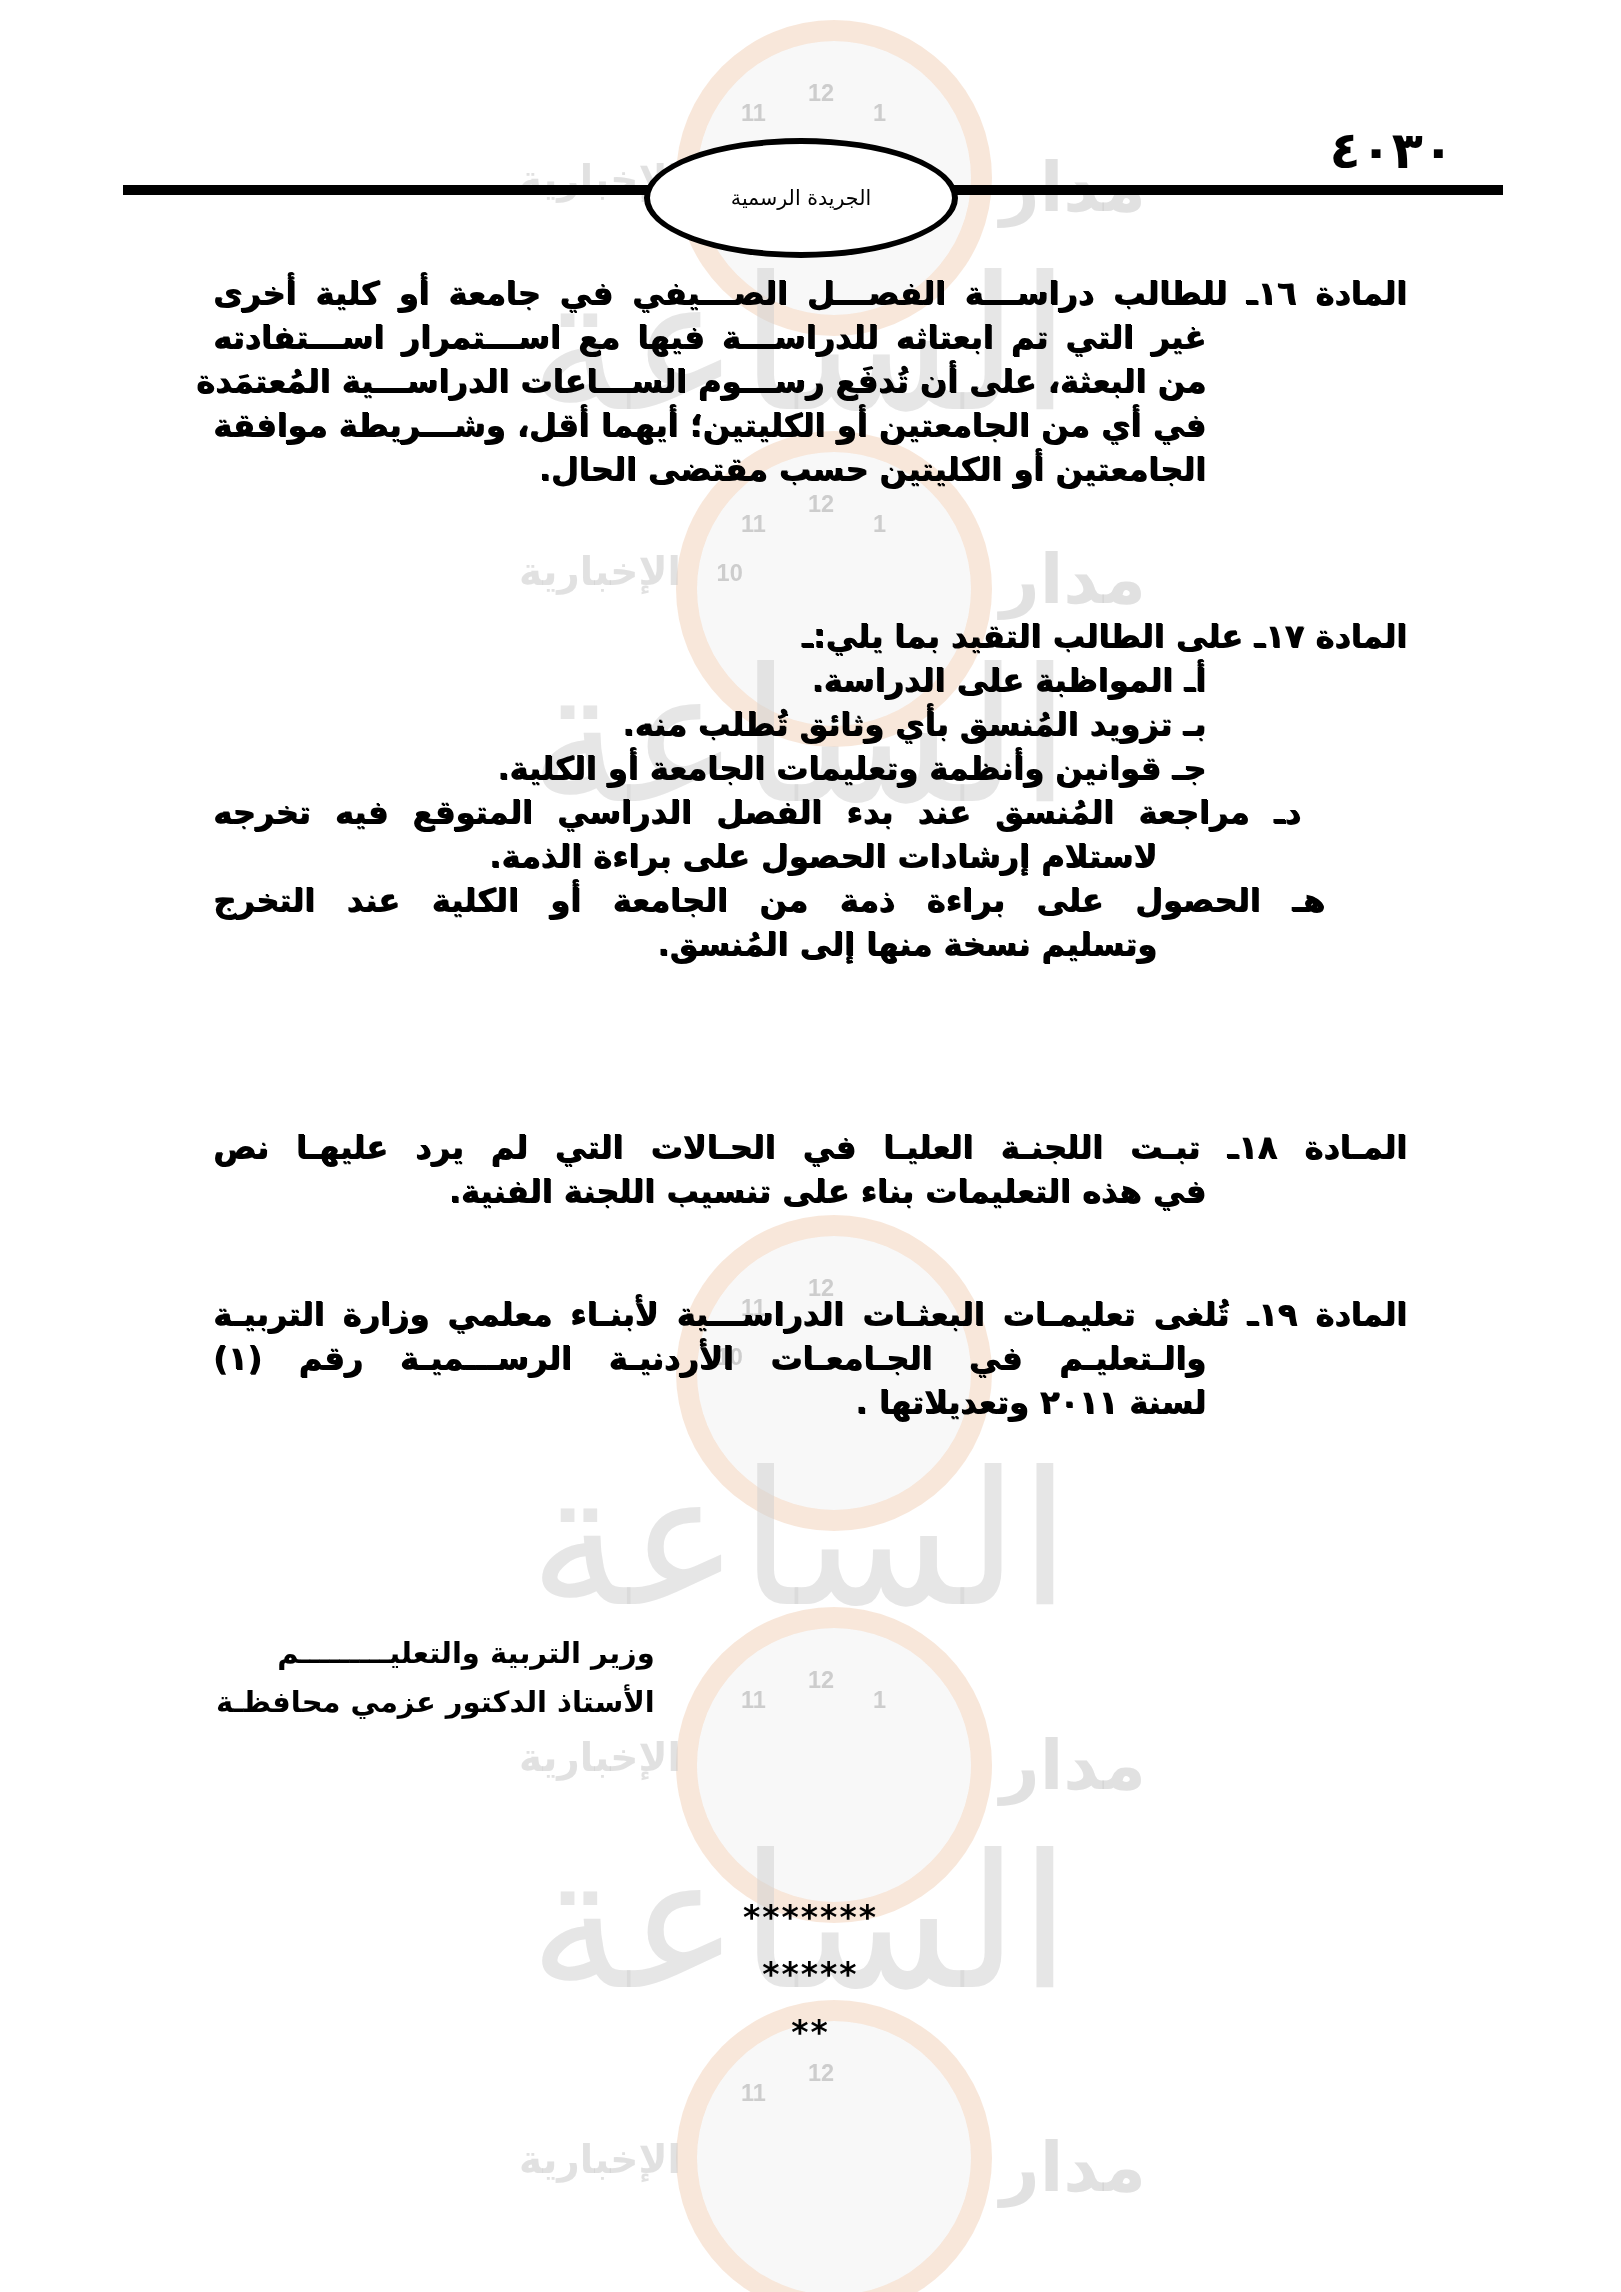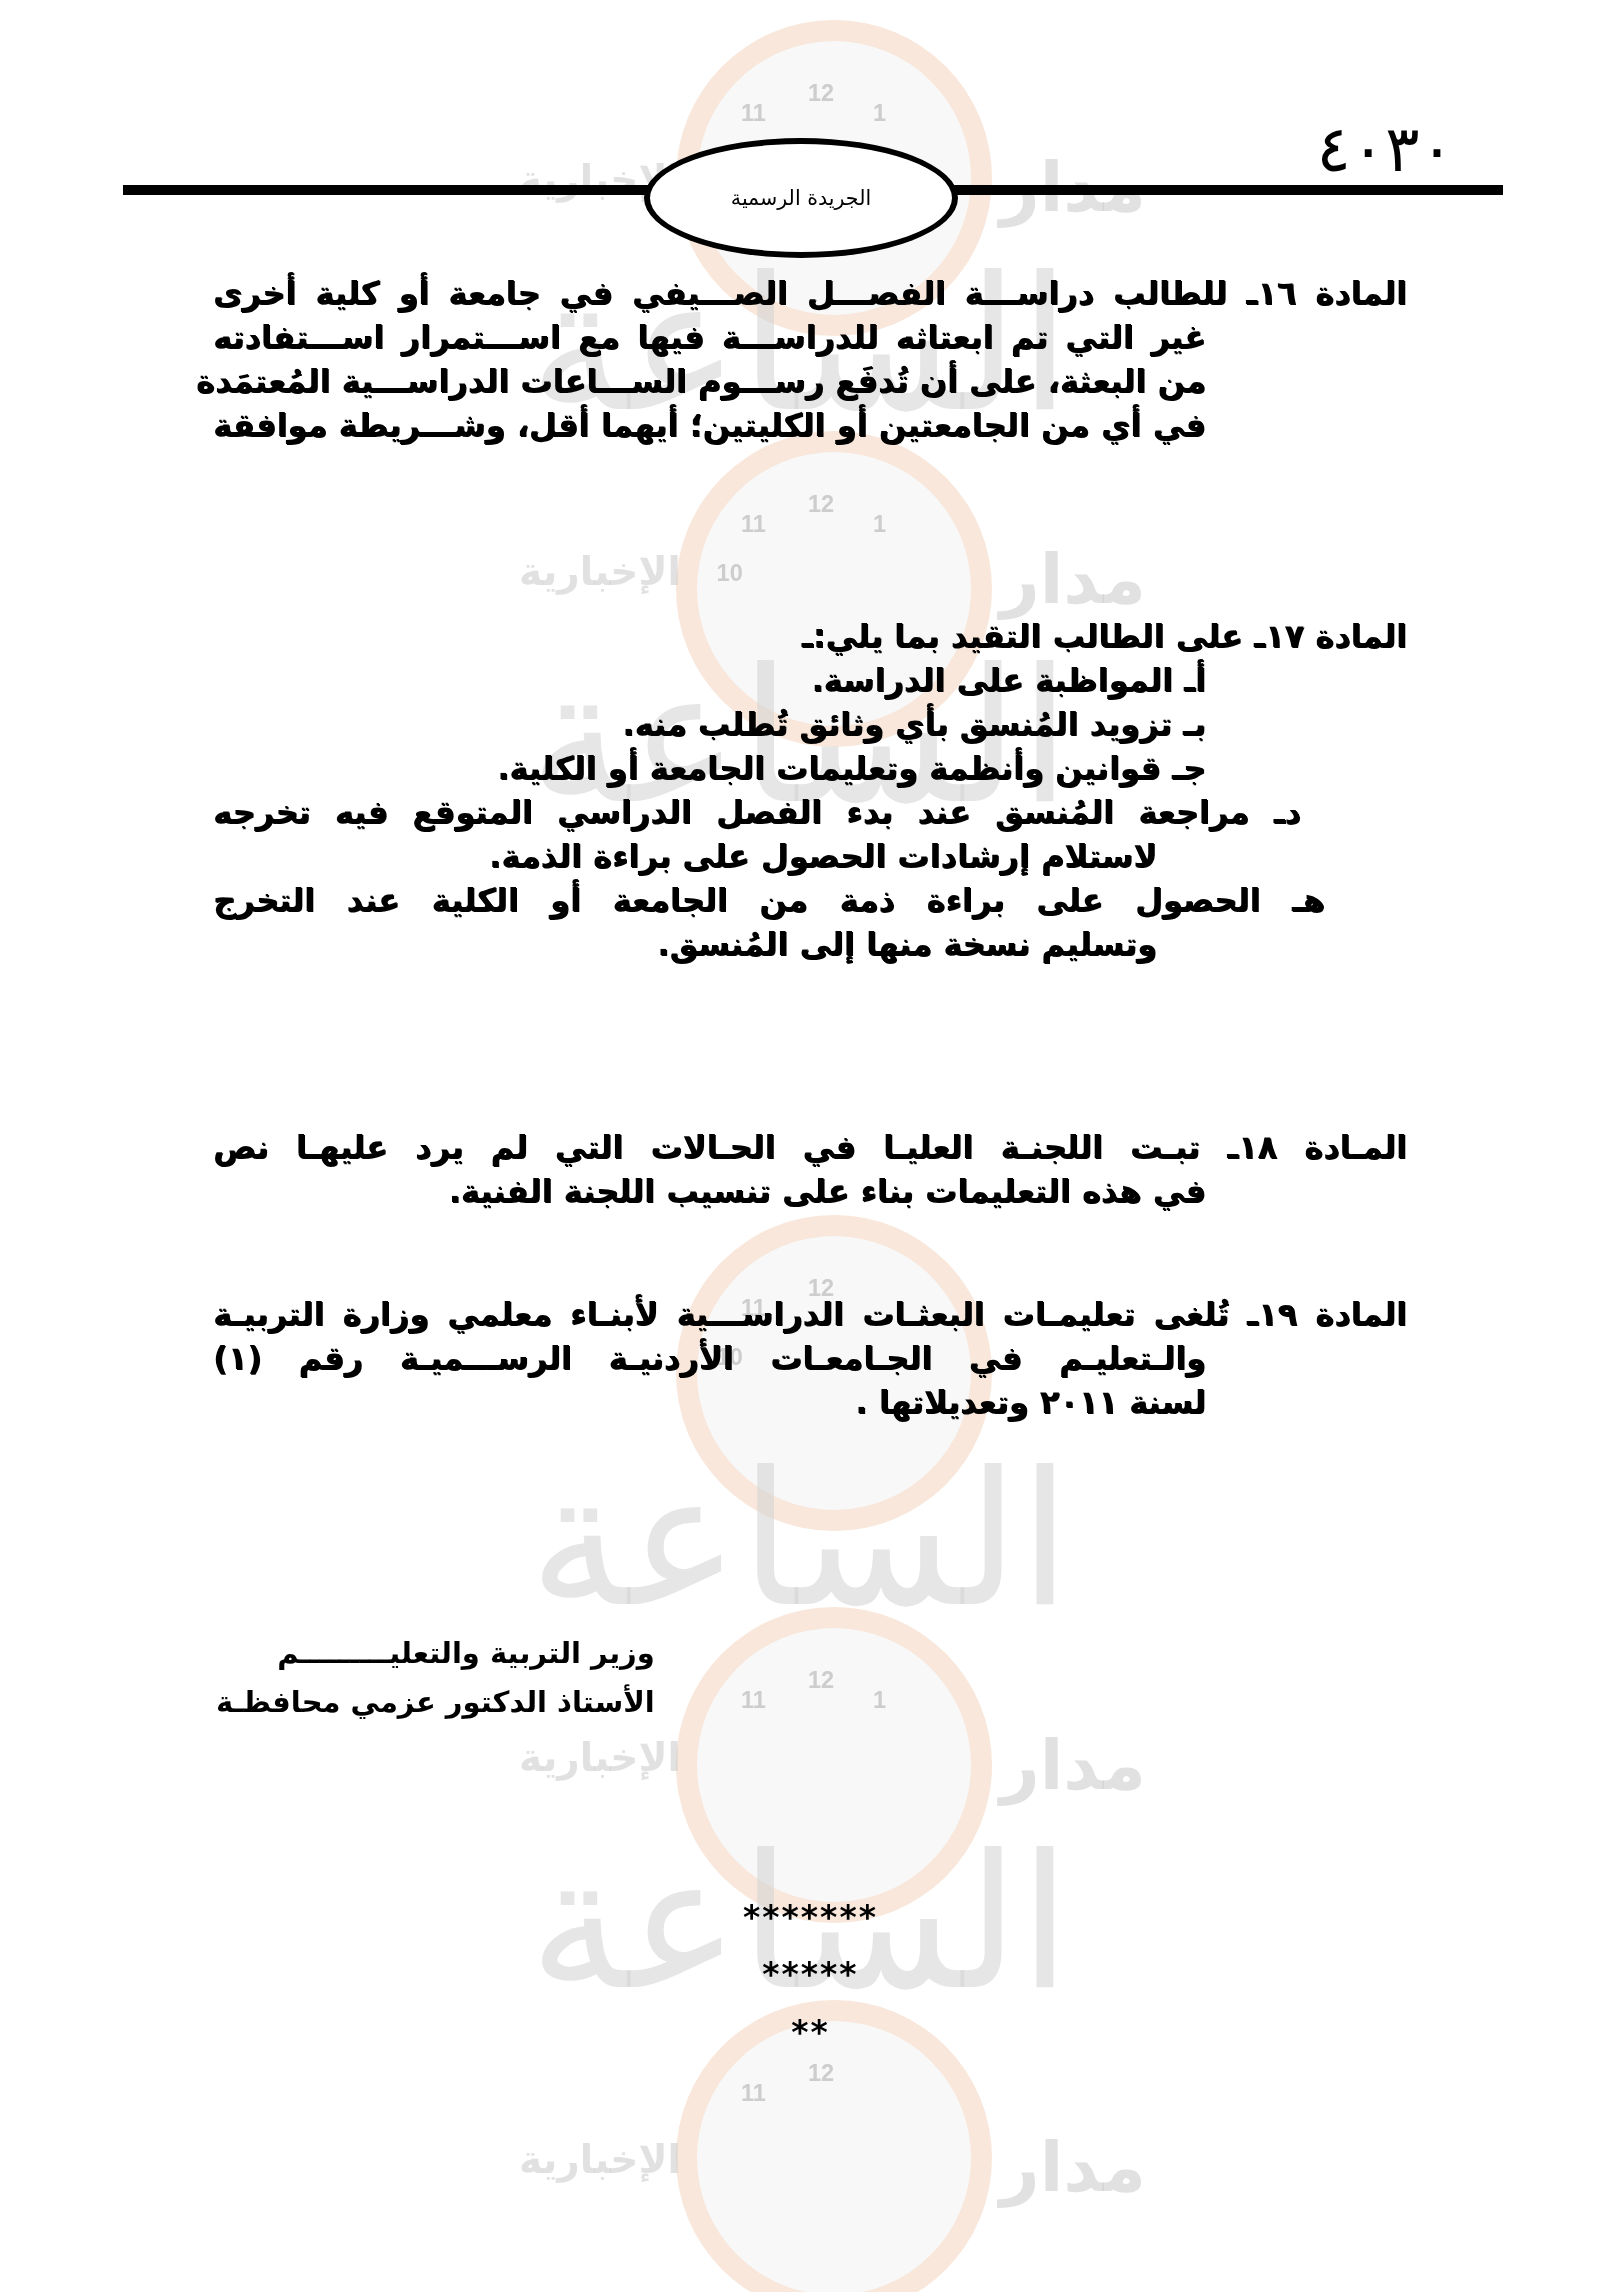--- a/index.html
+++ b/index.html
@@ -22,22 +22,22 @@
     position: absolute; font-family: "DejaVu Sans", sans-serif; font-weight: bold;
     color: rgba(200,200,200,0.55); white-space: nowrap;
   }
   .wm-big {
     position: absolute; font-family: "DejaVu Sans", sans-serif; font-weight: normal;
     color: rgba(210,210,210,0.55); font-size: 186px; white-space: nowrap; direction: rtl; margin-top: 20px;
   }
 
   .header { position: absolute; left: 0; top: 0; width: 1621px; height: 255px; z-index: 2; }
   .page-number {
-    position: absolute; right: 167px; top: 112px;
-    font-family: "DejaVu Sans", sans-serif; font-weight: normal; font-size: 64px;
+    position: absolute; right: 167px; top: 121px;
+    font-family: "DejaVu Sans", sans-serif; font-weight: bold; font-size: 51px;
     letter-spacing: 5.9px; direction: rtl;
   }
   .rule {
     position: absolute; left: 123px; top: 185px; width: 1380px; height: 9.8px; background: #000;
   }
   .gazette-oval {
     position: absolute; left: 644px; top: 138px; width: 314px; height: 120px;
     border: 6.9px solid #000; border-radius: 50%; background: #fff;
     display: flex; align-items: center; justify-content: center; box-sizing: border-box;
   }
@@ -123,20 +123,21 @@
   </div>
 </div>
 
 <div class="content">
 
   <div class="article" style="top:271px;width:1194px;">
     <div class="line justify">المادة ١٦ـ للطالب دراســـة الفصـــل الصـــيفي في جامعة أو كلية أخرى</div>
     <div class="line justify" style="margin-right:201px;">غير التي تم ابعتاثه للدراســـة فيها مع اســـتمرار اســـتفادته</div>
     <div class="line justify" style="margin-right:201px;">من البعثة، على أن تُدفَع رســـوم الســـاعات الدراســـية المُعتمَدة</div>
     <div class="line justify" style="margin-right:201px;">في أي من الجامعتين أو الكليتين؛ أيهما أقل، وشـــريطة موافقة</div>
+    <div class="line indent">الجامعتين أو الكليتين حسب مقتضى الحال.</div>
   </div>
 
   <div class="article" style="top:614px;width:1194px;">
     <div class="line">المادة ١٧ـ على الطالب التقيد بما يلي:ـ</div>
     <div class="line indent">أـ  المواظبة على الدراسة.</div>
     <div class="line indent">بـ تزويد المُنسق بأي وثائق تُطلب منه.</div>
     <div class="line indent">جـ قوانين وأنظمة وتعليمات الجامعة أو الكلية.</div>
     <div class="line justify" style="margin-right:106px;">دـ  مراجعة المُنسق عند بدء الفصل الدراسي المتوقع فيه تخرجه</div>
     <div class="line indent2">لاستلام إرشادات الحصول على براءة الذمة.</div>
     <div class="line justify" style="margin-right:82px;">هـ  الحصول على براءة ذمة من الجامعة أو الكلية عند التخرج</div>

